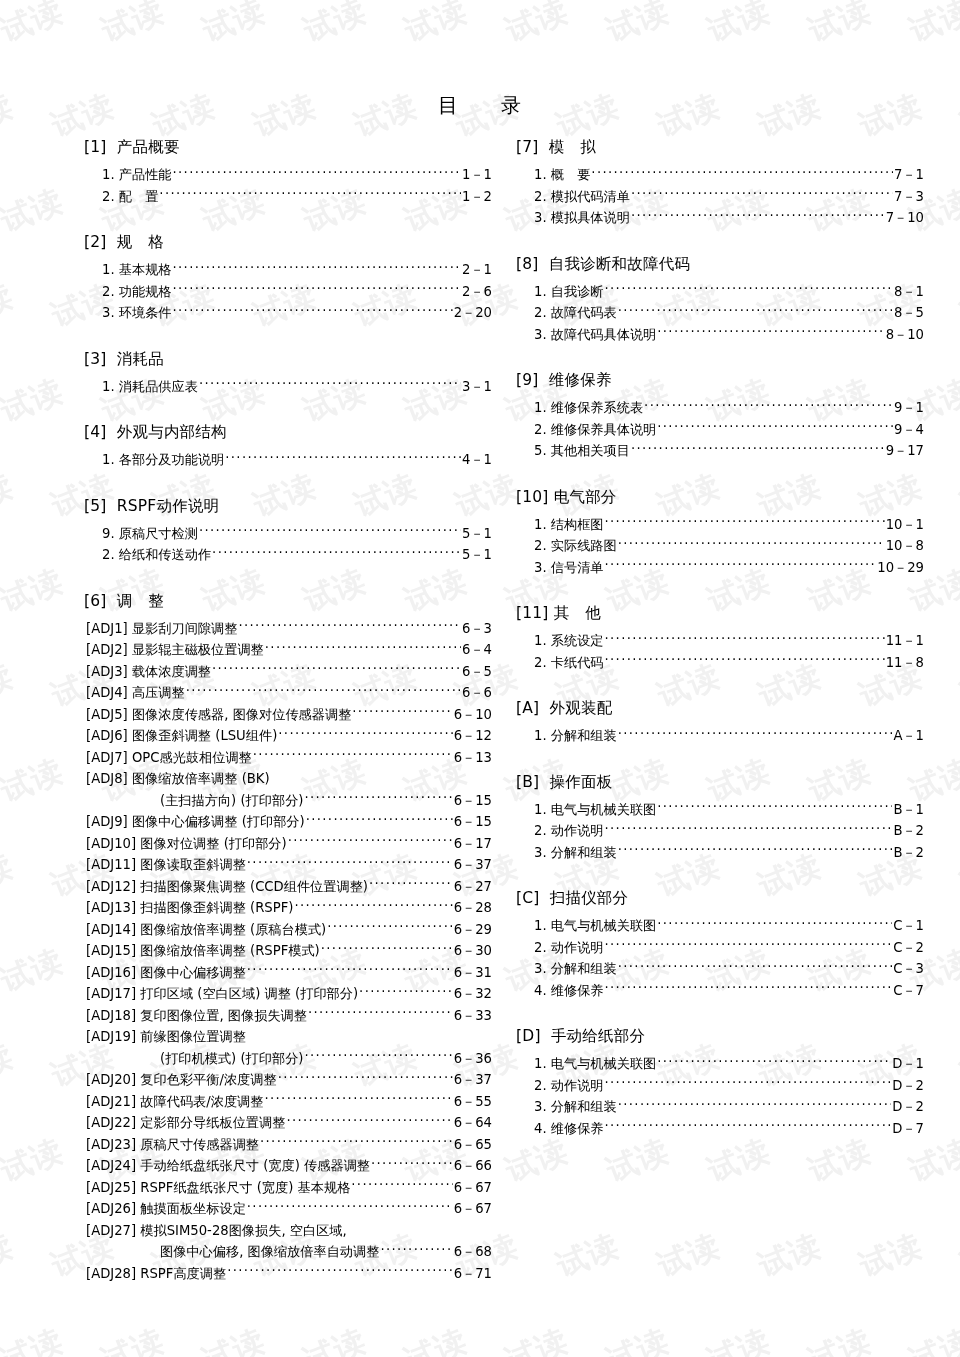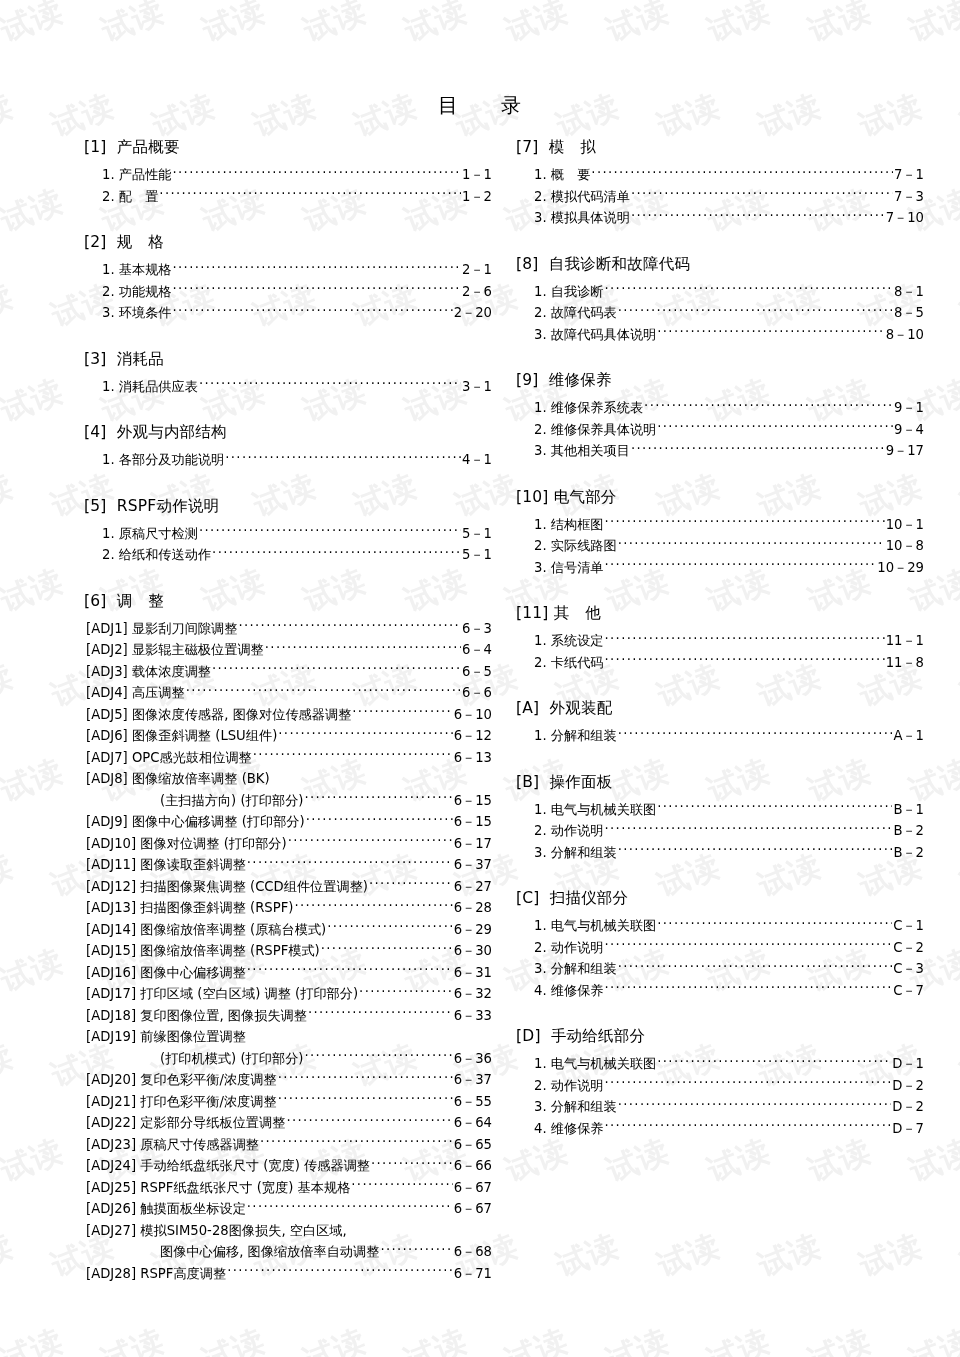--- a/index.html
+++ b/index.html
@@ -337,21 +337,21 @@
           <div class="section-head">[4]  外观与内部结构</div>
           <div class="entry lvl-num">
             <span class="lbl">1. 各部分及功能说明</span>
             <span class="dots"></span>
             <span class="pg">4－1</span>
           </div>
         </div>
         <div class="section">
           <div class="section-head">[5]  RSPF动作说明</div>
           <div class="entry lvl-num">
-            <span class="lbl">1. 原稿尺寸检测</span>
+            <span class="lbl">9. 原稿尺寸检测</span>
             <span class="dots"></span>
             <span class="pg">5－1</span>
           </div>
           <div class="entry lvl-num">
             <span class="lbl">2. 给纸和传送动作</span>
             <span class="dots"></span>
             <span class="pg">5－1</span>
           </div>
         </div>
         <div class="section">
@@ -452,21 +452,21 @@
             <span class="lbl">(打印机模式) (打印部分)</span>
             <span class="dots"></span>
             <span class="pg">6－36</span>
           </div>
           <div class="entry lvl-adj">
             <span class="lbl">[ADJ20] 复印色彩平衡/浓度调整</span>
             <span class="dots"></span>
             <span class="pg">6－37</span>
           </div>
           <div class="entry lvl-adj">
-            <span class="lbl">[ADJ21] 打印色彩平衡/浓度调整</span>
+            <span class="lbl">[ADJ21] 故障代码表/浓度调整</span>
             <span class="dots"></span>
             <span class="pg">6－55</span>
           </div>
           <div class="entry lvl-adj">
             <span class="lbl">[ADJ22] 定影部分导纸板位置调整</span>
             <span class="dots"></span>
             <span class="pg">6－64</span>
           </div>
           <div class="entry lvl-adj">
             <span class="lbl">[ADJ23] 原稿尺寸传感器调整</span>
@@ -544,21 +544,21 @@
             <span class="lbl">1. 维修保养系统表</span>
             <span class="dots"></span>
             <span class="pg">9－1</span>
           </div>
           <div class="entry lvl-num">
             <span class="lbl">2. 维修保养具体说明</span>
             <span class="dots"></span>
             <span class="pg">9－4</span>
           </div>
           <div class="entry lvl-num">
-            <span class="lbl">3. 其他相关项目</span>
+            <span class="lbl">5. 其他相关项目</span>
             <span class="dots"></span>
             <span class="pg">9－17</span>
           </div>
         </div>
         <div class="section">
           <div class="section-head">[10] 电气部分</div>
           <div class="entry lvl-num">
             <span class="lbl">1. 结构框图</span>
             <span class="dots"></span>
             <span class="pg">10－1</span>

